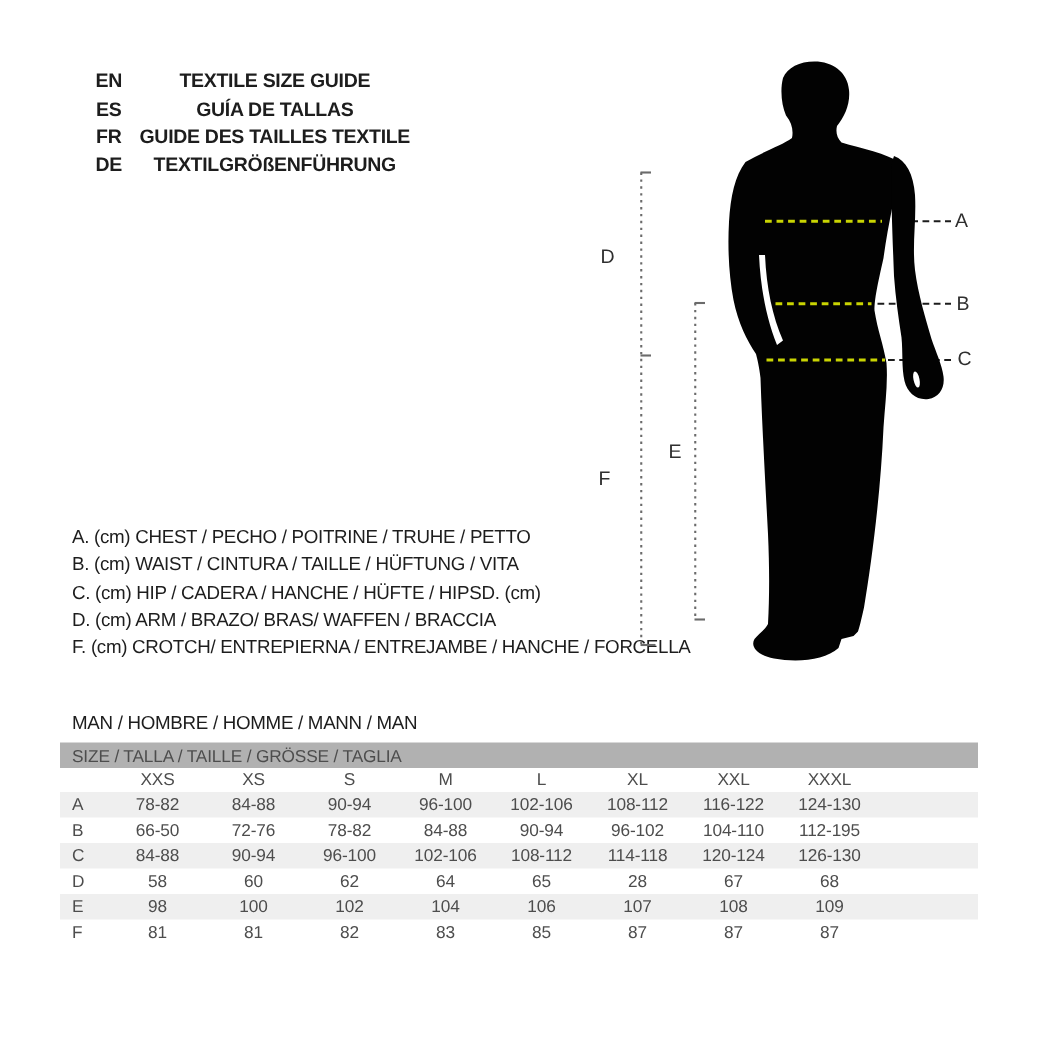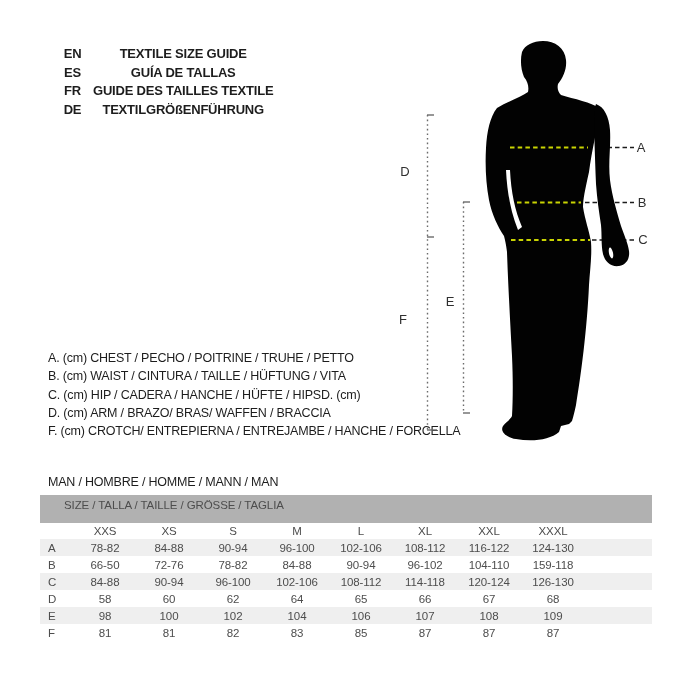--- a/index.html
+++ b/index.html
@@ -40,22 +40,22 @@
     display:block;line-height:18.3px;font-size:12.5px;font-weight:400;
     color:var(--text_dark);letter-spacing:-0.2px;white-space:nowrap;
   }
   .category-line{
     position:absolute;left:48px;top:463px;font-size:12.5px;font-weight:400;
     color:var(--text_dark);letter-spacing:-0.2px;white-space:nowrap;margin-top:12px;
   }
   
   .size-table{position:absolute;left:40px;top:495px;width:612px;}
   .table-title-bar{
-    height:28px;line-height:17px;background:var(--table_header_bg);
-    padding-left:24px;
+    height:17px;line-height:17px;background:var(--table_header_bg);
+    padding-left:8px;
   }
   .table-title-bar span{
     font-size:11.5px;color:var(--table_text);font-weight:400;letter-spacing:-0.1px;
   }
   .trow{
     display:grid;grid-template-columns:33px repeat(8,64px) 1fr;
     height:17px;align-items:center;
   }
   .trow.thead{height:16px;}
   .trow .rlabel{padding-left:8px;text-align:left;}
@@ -202,21 +202,21 @@
 
     <div class="trow">
       <span class="rlabel">B</span>
       <span>66-50</span>
       <span>72-76</span>
       <span>78-82</span>
       <span>84-88</span>
       <span>90-94</span>
       <span>96-102</span>
       <span>104-110</span>
-      <span>159-118</span>
+      <span>112-195</span>
       <span></span>
     </div>
 
     <div class="trow alt">
       <span class="rlabel">C</span>
       <span>84-88</span>
       <span>90-94</span>
       <span>96-100</span>
       <span>102-106</span>
       <span>108-112</span>
@@ -226,21 +226,21 @@
       <span></span>
     </div>
 
     <div class="trow">
       <span class="rlabel">D</span>
       <span>58</span>
       <span>60</span>
       <span>62</span>
       <span>64</span>
       <span>65</span>
-      <span>66</span>
+      <span>28</span>
       <span>67</span>
       <span>68</span>
       <span></span>
     </div>
 
     <div class="trow alt">
       <span class="rlabel">E</span>
       <span>98</span>
       <span>100</span>
       <span>102</span>

